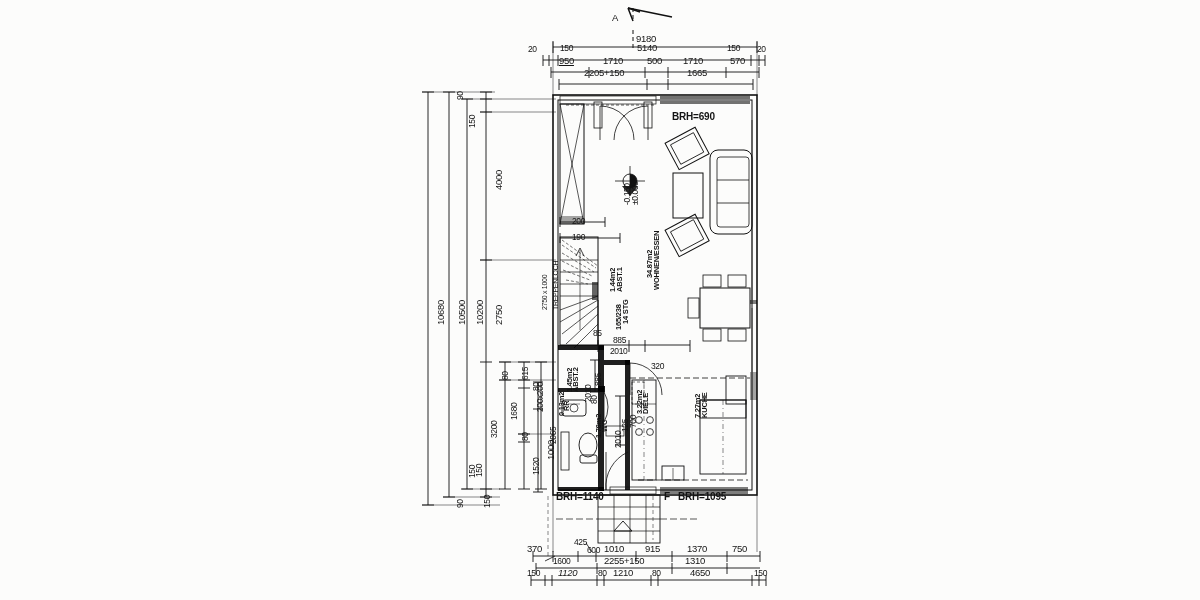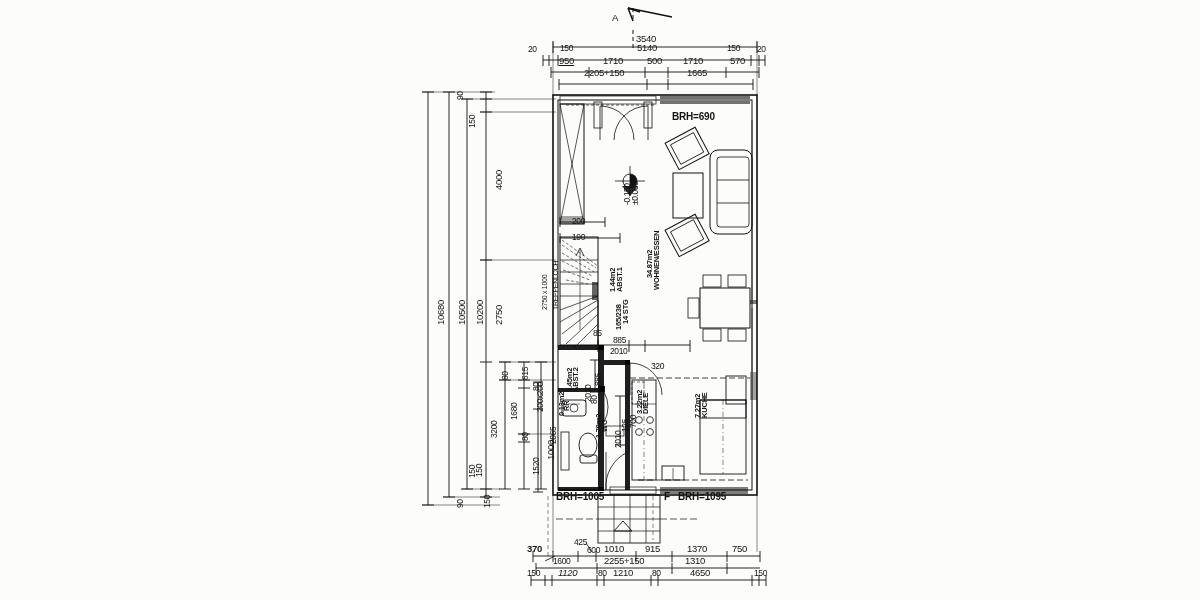--- a/index.html
+++ b/index.html
@@ -396,21 +396,21 @@
       </g>
 
       <g stroke-width="0.8">
         <line x1="586" y1="543" x2="592" y2="552"></line>
         <line x1="545" y1="561" x2="555" y2="556"></line>
       </g>
 
     </g>
   </svg>
 
-  <div class="htxt dim" style="left:636px;top:33px;">3540</div>
+  <div class="htxt dim" style="left:636px;top:33px;">9180</div>
   <div class="htxt dimS" style="left:528px;top:44px;">20</div>
   <div class="htxt dimS" style="left:560px;top:43px;">150</div>
   <div class="htxt dim" style="left:637px;top:42px;">5140</div>
   <div class="htxt dimS" style="left:727px;top:43px;">150</div>
   <div class="htxt dimS" style="left:757px;top:44px;">20</div>
 
   <div class="htxt dim" style="left:559px;top:55px;text-decoration:underline;">950</div>
   <div class="htxt dim" style="left:603px;top:55px;">1710</div>
   <div class="htxt dim" style="left:647px;top:55px;">500</div>
   <div class="htxt dim" style="left:683px;top:55px;">1710</div>
@@ -485,27 +485,27 @@
   <div class="vtxt dimS" style="left:620px;top:432px;transform:rotate(-90deg);">125</div>
   <div class="vtxt dimS" style="left:628px;top:428px;transform:rotate(-90deg);">700</div>
   <div class="vtxt dimS" style="left:613px;top:448px;transform:rotate(-90deg);">2010</div>
 
   <div class="vtxt room" style="left:641px;top:414px;transform:rotate(-90deg);">DIELE</div>
   <div class="vtxt room" style="left:635px;top:414px;transform:rotate(-90deg);">3.22m2</div>
 
   <div class="vtxt room" style="left:700px;top:418px;transform:rotate(-90deg);">KÜCHE</div>
   <div class="vtxt room" style="left:693px;top:418px;transform:rotate(-90deg);">7.27m2</div>
 
-  <div class="htxt brh" style="left:556px;top:491px;">BRH=1005</div>
+  <div class="htxt brh" style="left:556px;top:491px;">BRH=1140</div>
   <div class="htxt brh" style="left:678px;top:491px;">BRH=1095</div>
   <div class="htxt brh" style="left:664px;top:491px;">F</div>
 
   <div class="htxt dim" style="left:612px;top:12px;">A</div>
 
-  <div class="htxt dim" style="left:527px;top:543px;font-weight:bold;">370</div>
+  <div class="htxt dim" style="left:527px;top:543px;">370</div>
   <div class="htxt dimS" style="left:558px;top:545px;margin-left:29px;">600</div>
   <div class="htxt dimS" style="left:574px;top:537px;">425</div>
   <div class="htxt dim" style="left:604px;top:543px;">1010</div>
   <div class="htxt dim" style="left:645px;top:543px;">915</div>
   <div class="htxt dim" style="left:687px;top:543px;">1370</div>
   <div class="htxt dim" style="left:732px;top:543px;">750</div>
 
   <div class="htxt dimS" style="left:553px;top:556px;">1600</div>
   <div class="htxt dim" style="left:604px;top:555px;">2255+150</div>
   <div class="htxt dim" style="left:685px;top:555px;">1310</div>

